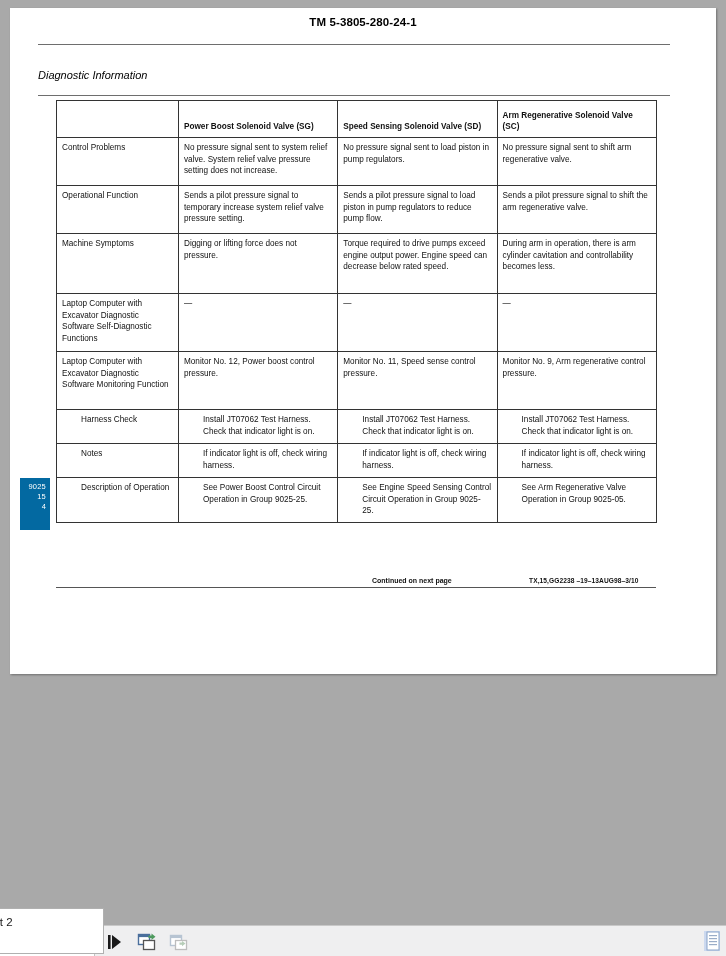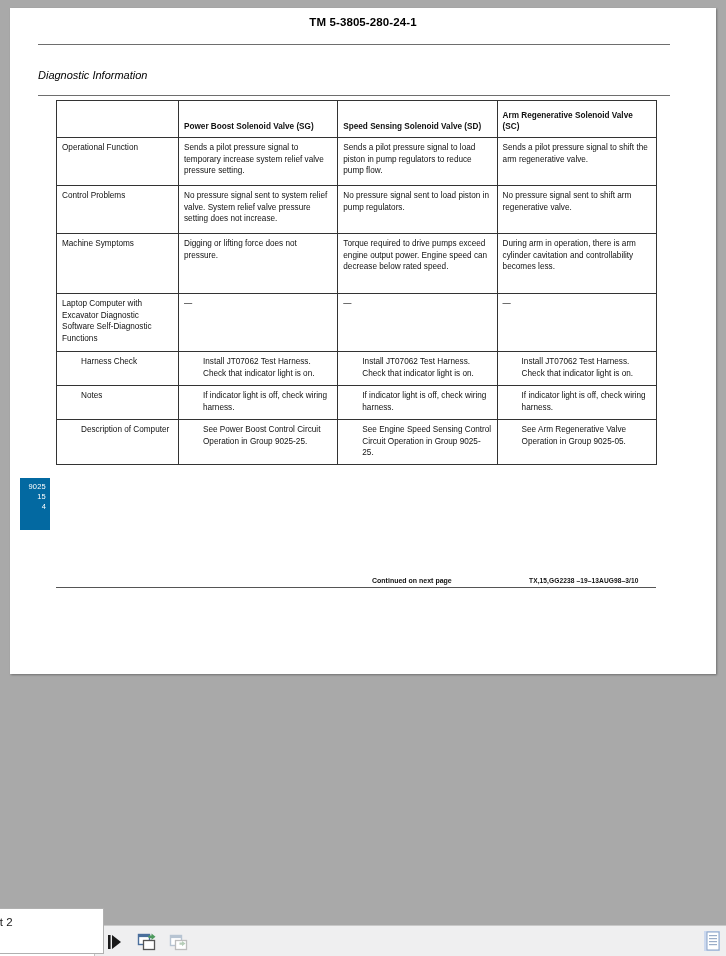--- a/index.html
+++ b/index.html
@@ -266,57 +266,63 @@
     <thead>
       <tr class="row-h-head">
         <td></td>
         <td>Power Boost Solenoid Valve (SG)</td>
         <td>Speed Sensing Solenoid Valve (SD)</td>
         <td>Arm Regenerative Solenoid Valve (SC)</td>
       </tr>
     </thead>
     <tbody>
       <tr class="row-h-3">
+        <td>Control Problems</td>
+        <td>No pressure signal sent to system relief valve. System relief valve pressure setting does not increase.</td>
+        <td>No pressure signal sent to load piston in pump regulators.</td>
+        <td>No pressure signal sent to shift arm regenerative valve.</td>
+      </tr>
+      <tr class="row-h-3">
         <td>Operational Function</td>
         <td>Sends a pilot pressure signal to temporary increase system relief valve pressure setting.</td>
         <td>Sends a pilot pressure signal to load piston in pump regulators to reduce pump flow.</td>
         <td>Sends a pilot pressure signal to shift the arm regenerative valve.</td>
-      </tr>
-      <tr class="row-h-3">
-        <td>Control Problems</td>
-        <td>No pressure signal sent to system relief valve. System relief valve pressure setting does not increase.</td>
-        <td>No pressure signal sent to load piston in pump regulators.</td>
-        <td>No pressure signal sent to shift arm regenerative valve.</td>
       </tr>
       <tr class="row-h-tall">
         <td>Machine Symptoms</td>
         <td>Digging or lifting force does not pressure.</td>
         <td>Torque required to drive pumps exceed engine output power. Engine speed can decrease below rated speed.</td>
         <td>During arm in operation, there is arm cylinder cavitation and controllability becomes less.</td>
       </tr>
       <tr class="row-h-4">
         <td>Laptop Computer with Excavator Diagnostic Software Self-Diagnostic Functions</td>
         <td class="dash-cell">—</td>
         <td class="dash-cell">—</td>
         <td class="dash-cell">—</td>
       </tr>
+      <tr class="row-h-4">
+        <td>Laptop Computer with Excavator Diagnostic Software Monitoring Function</td>
+        <td>Monitor No. 12, Power boost control pressure.</td>
+        <td>Monitor No. 11, Speed sense control pressure.</td>
+        <td>Monitor No. 9, Arm regenerative control pressure.</td>
+      </tr>
       <tr class="row-h-2">
         <td>Harness Check</td>
         <td>Install JT07062 Test Harness. Check that indicator light is on.</td>
         <td>Install JT07062 Test Harness. Check that indicator light is on.</td>
         <td>Install JT07062 Test Harness. Check that indicator light is on.</td>
       </tr>
       <tr class="row-h-2">
         <td>Notes</td>
         <td>If indicator light is off, check wiring harness.</td>
         <td>If indicator light is off, check wiring harness.</td>
         <td>If indicator light is off, check wiring harness.</td>
       </tr>
       <tr class="row-h-2">
-        <td>Description of Computer</td>
+        <td>Description of Operation</td>
         <td>See Power Boost Control Circuit Operation in Group 9025-25.</td>
         <td>See Engine Speed Sensing Control Circuit Operation in Group 9025-25.</td>
         <td>See Arm Regenerative Valve Operation in Group 9025-05.</td>
       </tr>
     </tbody>
   </table>
 
   <div class="side-tab">
     <div>9025</div>
     <div>15</div>

